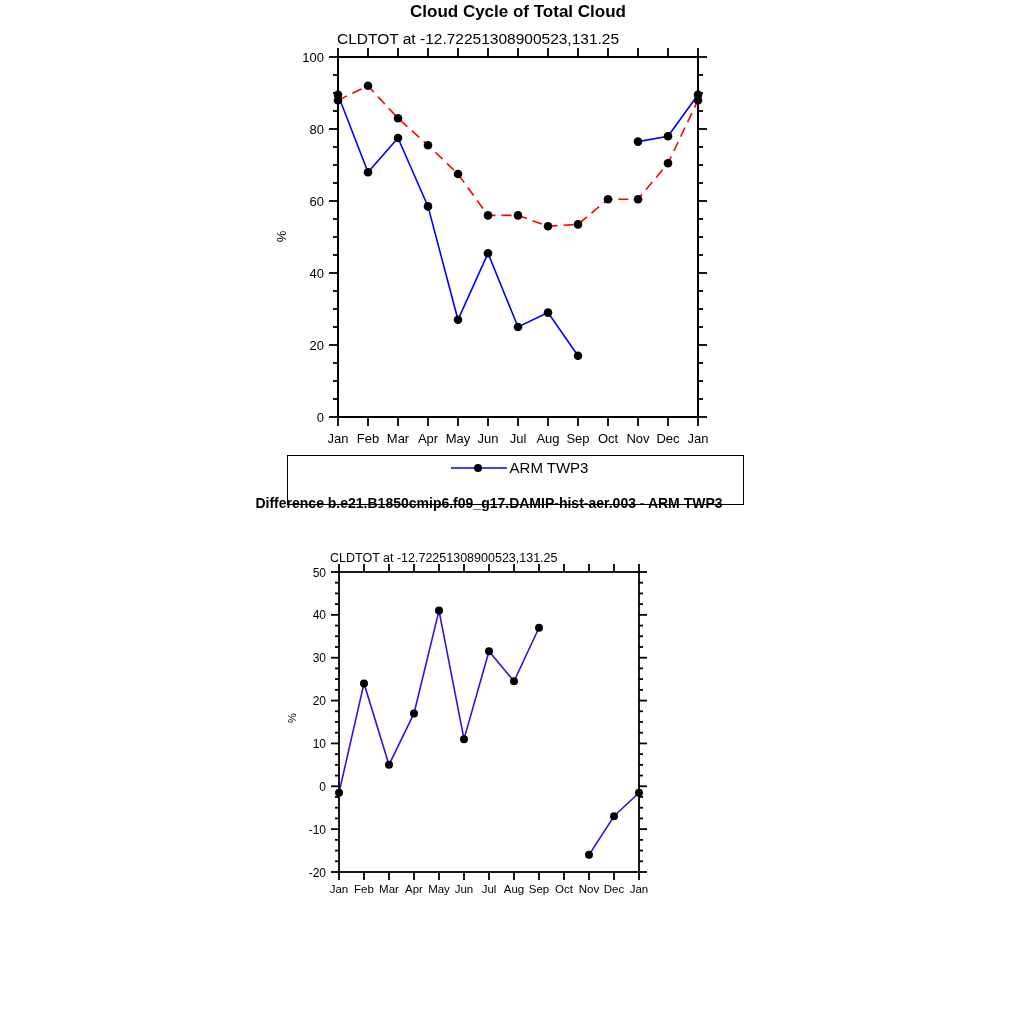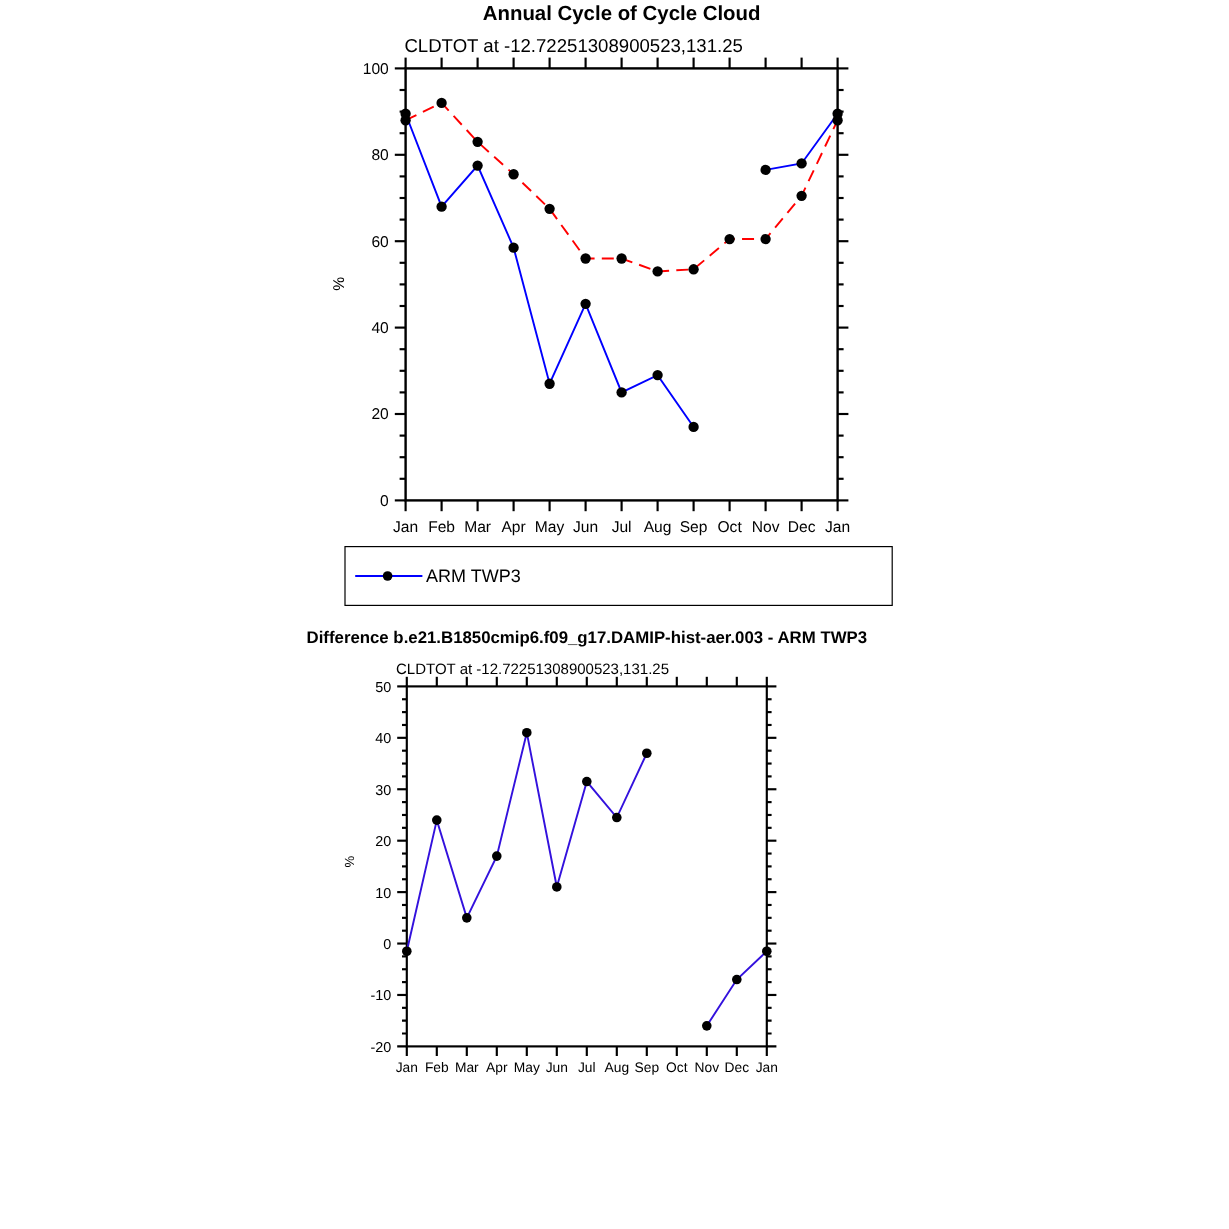--- a/index.html
+++ b/index.html
@@ -7,38 +7,38 @@
     width: 1024px; height: 1024px; overflow: hidden; position: relative;
     font-family: "Liberation Sans", sans-serif; color: #000;
   }
   .abs { position: absolute; }
   .chart-title { font-weight: bold; text-align: center; white-space: nowrap; }
   .chart-subtitle { white-space: nowrap; text-align: right; }
   .ylab { transform: rotate(-90deg); transform-origin: center center; }
   #title-0 { left: 268px; top: 2px; width: 500px; font-size: 17px; }
   #subtitle-0 { left: 337px; top: 30px; font-size: 15.5px; }
   #ylabel-0 { left: 276px; top: 229px; font-size: 13px; }
-  #title-1 { left: 230px; top: 523px; width: 518px; font-size: 14px; }
+  #title-1 { left: 230px; top: 495px; width: 518px; font-size: 14px; }
   #subtitle-1 { left: 330px; top: 551px; font-size: 12.5px; }
   #ylabel-1 { left: 287px; top: 712px; font-size: 11px; }
   #chart-canvas { left: 0; top: 0; }
   #legend-box {
     left: 287px; top: 455px; width: 457px; height: 50px;
     border: 1.5px solid #000; background: #fff; box-sizing: border-box;
-    display: flex; flex-direction: column; justify-content: center;
+    display: flex; flex-direction: row; justify-content: center;
   }
   .legend-row { display: flex; align-items: center; height: 23px; padding-left: 7px; }
   .legend-row .sample { flex: 0 0 auto; }
   .legend-label-0 { font-size: 15px; margin-left: 2px; white-space: nowrap; }
   .legend-label-1 { font-size: 14px; margin-left: 2px; white-space: nowrap; }
 </style>
 </head>
 <body>
 
-<div class="abs chart-title" id="title-0">Annual Cycle of Cycle Cloud</div>
+<div class="abs chart-title" id="title-0">Cloud Cycle of Total Cloud</div>
 
 <div class="abs chart-subtitle" id="subtitle-0">CLDTOT at -12.72251308900523,131.25</div>
 
 <div class="abs ylab" id="ylabel-0">%</div>
 
 <svg class="abs" id="chart-canvas" width="1024" height="1024">
     <g>
       <rect x="338" y="57" width="360" height="360" fill="none" stroke="#000" stroke-width="2"></rect>
       <g>
         <line x1="338" y1="417" x2="338" y2="426" stroke="#000" stroke-width="1.8"></line>

